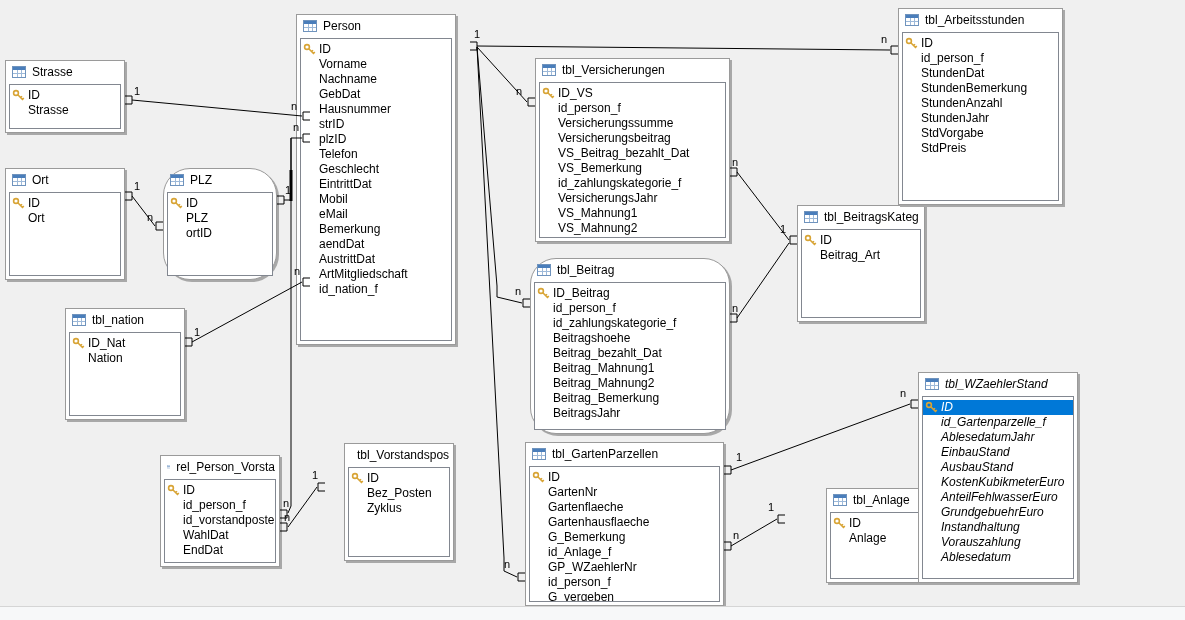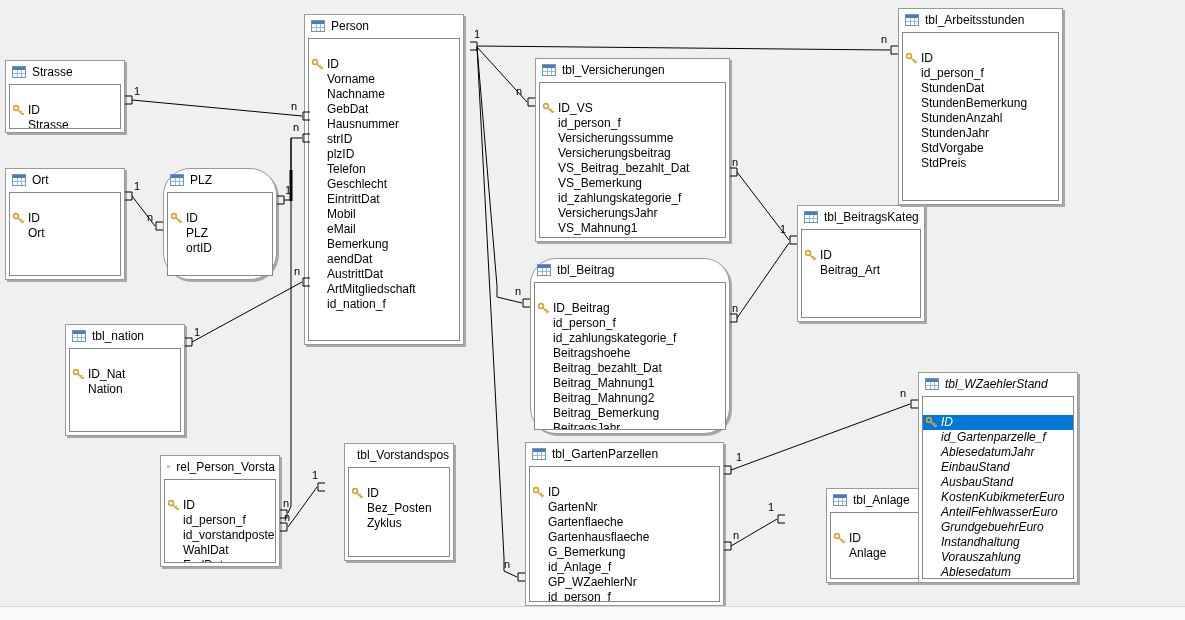--- a/index.html
+++ b/index.html
@@ -2,21 +2,21 @@
 <html><head>
 <meta charset="utf-8">
 <style>
   html,body{margin:0;padding:0;font-family:"Liberation Sans",sans-serif;}
   #diagram{position:relative;width:1185px;height:620px;overflow:hidden;}
   .tbl{position:absolute;background:#ffffff;border:1px solid #9a9a9a;
        box-shadow:2px 2px 0 #a8a8a8;box-sizing:border-box;}
   .tbl-title{height:22px;display:flex;align-items:center;gap:6px;
        padding:0 4px 0 6px;font-size:12px;color:#000;white-space:nowrap;overflow:hidden;}
   .tbl-fields{position:absolute;left:3px;right:3px;top:23px;bottom:3px;
-       border:1px solid #828790;background:#fff;overflow:hidden;padding-top:18px;box-sizing:border-box;}
+       border:1px solid #828790;background:#fff;overflow:hidden;padding-top:3px;box-sizing:border-box;}
   .field{height:15px;line-height:15px;font-size:12px;color:#000;display:flex;
        align-items:center;white-space:nowrap;overflow:hidden;}
   .keycell{width:17px;flex:0 0 17px;display:flex;align-items:center;justify-content:center;}
   .fname{padding-left:1px;}
   .field.sel{background:#0078d7;}
   .field.sel .fname{color:#ffffff;}
   svg.lines{position:absolute;left:0;top:0;pointer-events:none;}
   svg.lines polyline{pointer-events:stroke;}
   .cardlabel{font-size:11px;fill:#000;font-family:"Liberation Sans",sans-serif;}
   #hscroll{position:absolute;left:0;right:0;bottom:0;height:13px;background:#f7f8f9;
@@ -98,21 +98,21 @@
         <div class="field">
           <span class="keycell"></span>
           <span class="fname">PLZ</span>
         </div>
         <div class="field">
           <span class="keycell"></span>
           <span class="fname">ortID</span>
         </div>
       </div>
     </div>
-    <div class="tbl" style="left: 65px; top: 308px; width: 120px; height: 112px; margin-top: 16px;">
+    <div class="tbl" style="left: 65px; top: 308px; width: 120px; height: 112px;">
       <div class="tbl-title">
         <svg width="14" height="12" viewBox="0 0 14 12">
           <rect x="0.5" y="0.5" width="13" height="11" fill="#ffffff" stroke="#6f93bd"></rect>
           <rect x="1" y="1" width="12" height="3" fill="#4a7ebb"></rect>
           <path d="M1 7.5 H13 M5.5 4 V11 M9.5 4 V11" stroke="#9db9d9" stroke-width="1" fill="none"></path>
         </svg>
         <span>tbl_nation</span>
       </div>
       <div class="tbl-fields">
         <div class="field">
@@ -123,21 +123,21 @@
             </svg>
           </span>
           <span class="fname">ID_Nat</span>
         </div>
         <div class="field">
           <span class="keycell"></span>
           <span class="fname">Nation</span>
         </div>
       </div>
     </div>
-    <div class="tbl" style="left: 304px; top: 14px; width: 160px; height: 331px;">
+    <div class="tbl" style="left: 296px; top: 14px; width: 160px; height: 331px;">
       <div class="tbl-title">
         <svg width="14" height="12" viewBox="0 0 14 12">
           <rect x="0.5" y="0.5" width="13" height="11" fill="#ffffff" stroke="#6f93bd"></rect>
           <rect x="1" y="1" width="12" height="3" fill="#4a7ebb"></rect>
           <path d="M1 7.5 H13 M5.5 4 V11 M9.5 4 V11" stroke="#9db9d9" stroke-width="1" fill="none"></path>
         </svg>
         <span>Person</span>
       </div>
       <div class="tbl-fields">
         <div class="field">

